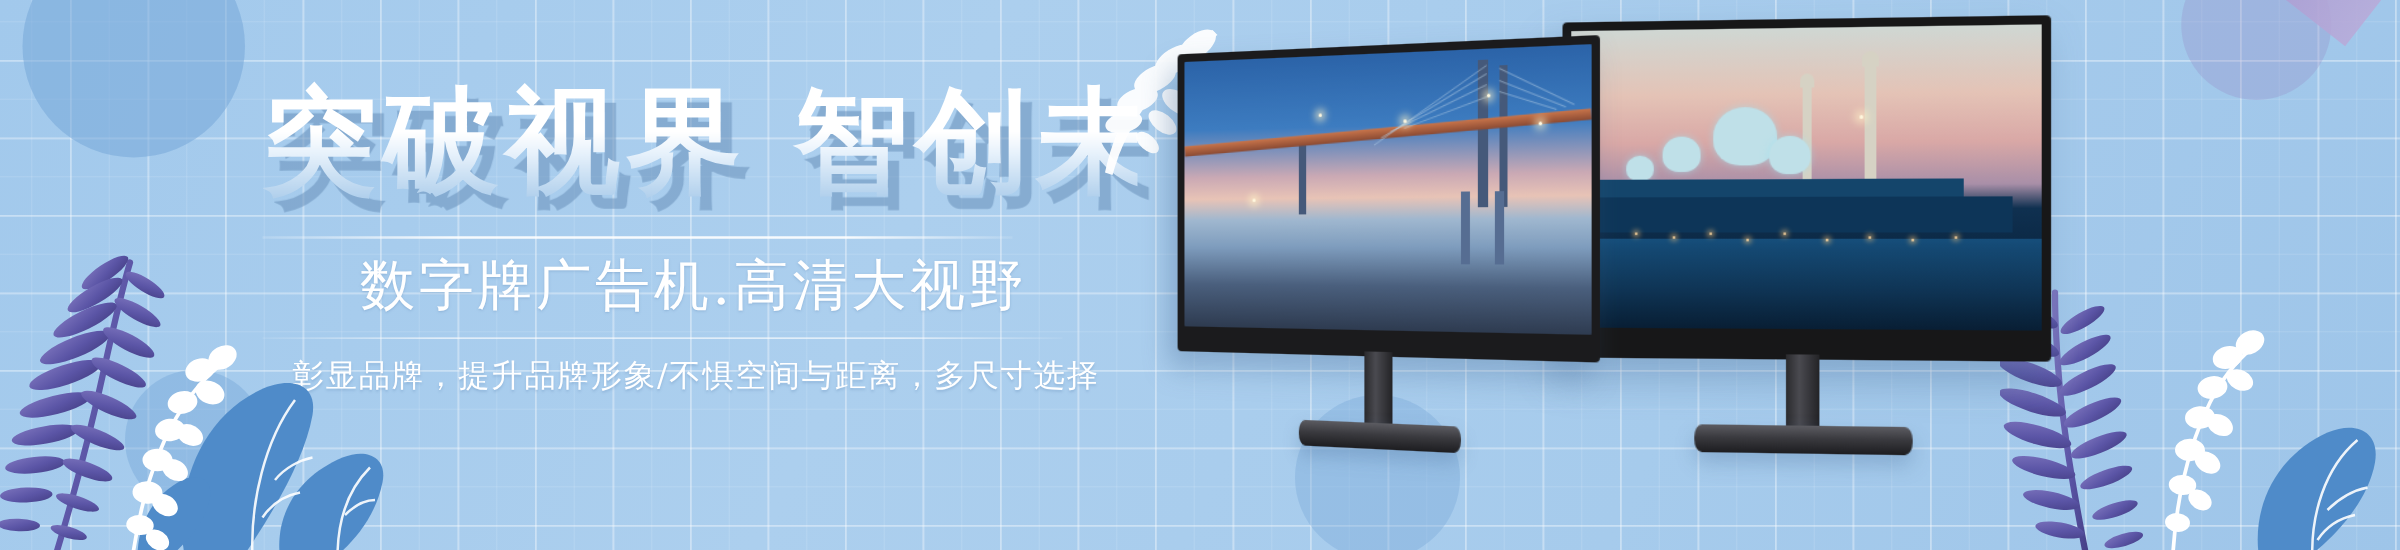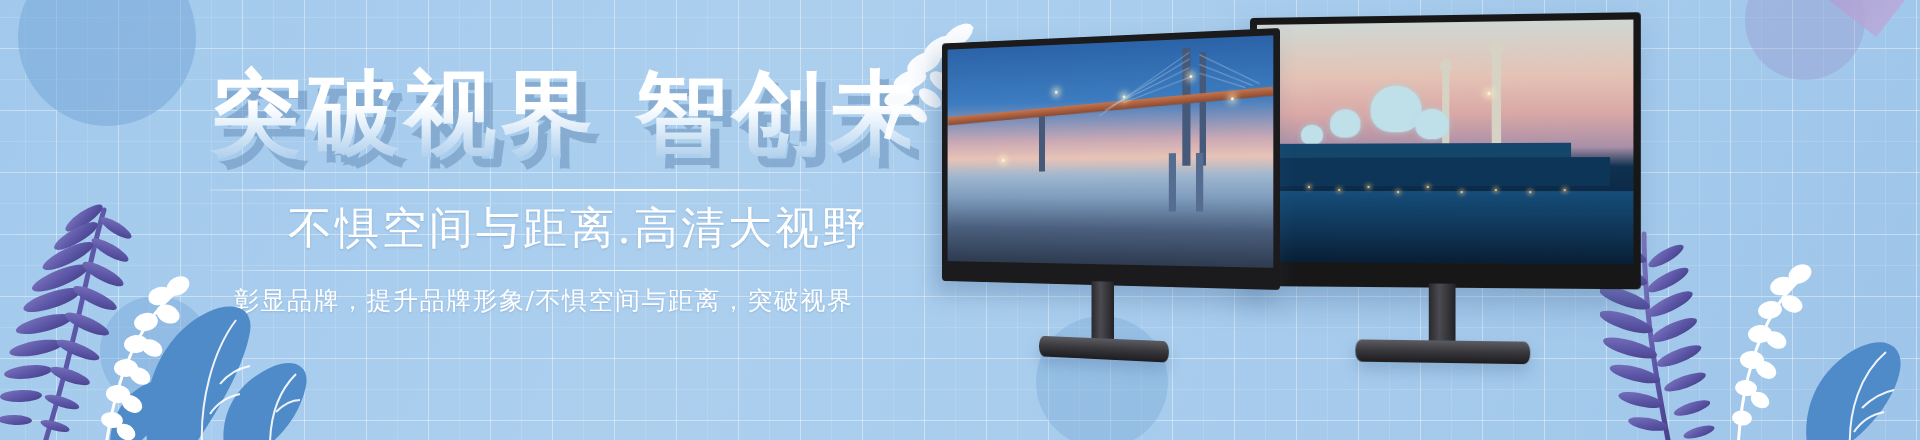--- a/index.html
+++ b/index.html
@@ -183,23 +183,23 @@
   <div class="circle c3"></div>
   <div class="circle c4"></div>
 
   <div class="ribbon rib1"></div>
 
   <div class="copy">
     <div class="headline">突破视界 智创未来</div>
 
     <div class="sub-wrap">
       <div class="rule"></div>
-      <div class="subtitle">不惧空间与距离.高清大视野</div>
+      <div class="subtitle">数字牌广告机.高清大视野</div>
       <div class="rule2"></div>
-      <div class="tagline">彰显品牌，提升品牌形象/不惧空间与距离，突破视界</div>
+      <div class="tagline">彰显品牌，提升品牌形象/不惧空间与距离，多尺寸选择</div>
     </div>
   </div>
 
   <svg class="deco deco-wheat" viewBox="0 0 150 140">
     <g fill="#ffffff" opacity=".95">
       <path d="M130 6 C108 14 86 34 68 62 C56 80 48 100 44 120 L50 122 C56 100 66 80 80 62 C98 38 116 20 134 10 Z"></path>
       <ellipse cx="118" cy="18" rx="17" ry="9" transform="rotate(-36 118 18)"></ellipse>
       <ellipse cx="100" cy="30" rx="18" ry="9.5" transform="rotate(-32 100 30)"></ellipse>
       <ellipse cx="84" cy="45" rx="18" ry="9.5" transform="rotate(-26 84 45)"></ellipse>
       <ellipse cx="70" cy="62" rx="17" ry="9" transform="rotate(-20 70 62)"></ellipse>

